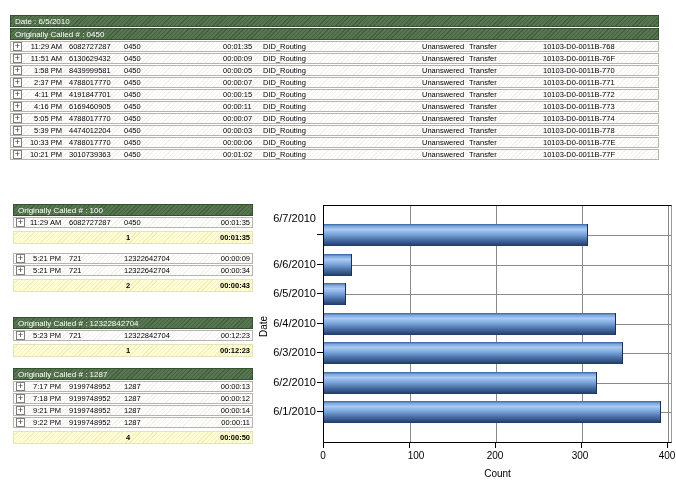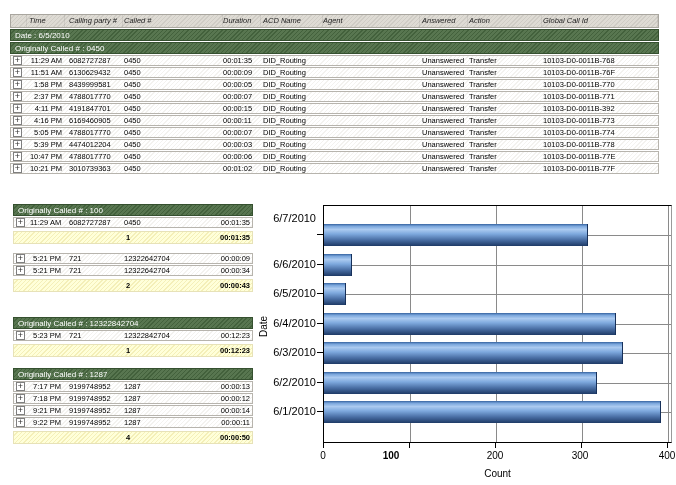--- a/index.html
+++ b/index.html
@@ -67,32 +67,20 @@
   .xaxis-title { position:absolute; top:272px; left:73px; width:349px; text-align:center; font-size:10px; }
   .yaxis-title { position:absolute; left:-1px; top:120px; width:30px; height:12px;
                  transform:rotate(-90deg); font-size:10px; }
 </style>
 </head>
 <body>
 
 <div class="screen">
 
   <div class="main-table">
-    <div class="hdr tex-hdr">
-      <div class="cell c-icon"></div>
-      <div class="cell h-time">Time</div>
-      <div class="cell c-calling">Calling party #</div>
-      <div class="cell c-called">Called #</div>
-      <div class="cell">Duration</div>
-      <div class="cell c-acd">ACD Name</div>
-      <div class="cell">Agent</div>
-      <div class="cell c-answered">Answered</div>
-      <div class="cell c-action">Action</div>
-      <div class="cell c-global">Global Call Id</div>
-    </div>
     <div class="band tex-band">Date : 6/5/2010</div>
     <div class="band tex-band">Originally Called # : 0450</div>
     <div id="main-rows">
         <div class="m-row tex-row">
           <div class="cell c-icon">
             <span class="expand">+</span>
           </div>
           <div class="cell c-time">11:29 AM</div>
           <div class="cell c-calling">6082727287</div>
           <div class="cell c-called">0450</div>
@@ -150,21 +138,21 @@
             <span class="expand">+</span>
           </div>
           <div class="cell c-time">4:11 PM</div>
           <div class="cell c-calling">4191847701</div>
           <div class="cell c-called">0450</div>
           <div class="cell c-dur">00:00:15</div>
           <div class="cell c-acd">DID_Routing</div>
           <div class="cell c-agent"></div>
           <div class="cell c-answered">Unanswered</div>
           <div class="cell c-action">Transfer</div>
-          <div class="cell c-global">10103-D0-0011B-392</div>
+          <div class="cell c-global">10103-D0-0011B-772</div>
         </div>
         <div class="m-row tex-row">
           <div class="cell c-icon">
             <span class="expand">+</span>
           </div>
           <div class="cell c-time">4:16 PM</div>
           <div class="cell c-calling">6169460905</div>
           <div class="cell c-called">0450</div>
           <div class="cell c-dur">00:00:11</div>
           <div class="cell c-acd">DID_Routing</div>
@@ -198,21 +186,21 @@
           <div class="cell c-acd">DID_Routing</div>
           <div class="cell c-agent"></div>
           <div class="cell c-answered">Unanswered</div>
           <div class="cell c-action">Transfer</div>
           <div class="cell c-global">10103-D0-0011B-778</div>
         </div>
         <div class="m-row tex-row">
           <div class="cell c-icon">
             <span class="expand">+</span>
           </div>
-          <div class="cell c-time">10:47 PM</div>
+          <div class="cell c-time">10:33 PM</div>
           <div class="cell c-calling">4788017770</div>
           <div class="cell c-called">0450</div>
           <div class="cell c-dur">00:00:06</div>
           <div class="cell c-acd">DID_Routing</div>
           <div class="cell c-agent"></div>
           <div class="cell c-answered">Unanswered</div>
           <div class="cell c-action">Transfer</div>
           <div class="cell c-global">10103-D0-0011B-77E</div>
         </div>
         <div class="m-row tex-row">
@@ -363,21 +351,21 @@
         <div class="bar" style="top: 136px; width: 299.28px;"></div>
         <div class="slotline" style="top: 176.5px;"></div>
         <div class="bar" style="top: 165.5px; width: 273.48px;"></div>
         <div class="slotline" style="top: 206px;"></div>
         <div class="bar" style="top: 195px; width: 337.12px;"></div>
       </div>
     <div class="xaxis-title">Count</div>
   <div class="xtick" style="left: 73px;"></div>
       <div class="xlab" style="left: 51px;">0</div>
       <div class="xtick" style="left: 159px;"></div>
-      <div class="xlab" style="left: 119px; font-weight: bold;">100</div>
+      <div class="xlab" style="left: 144px;">100</div>
       <div class="xtick" style="left: 245px;"></div>
       <div class="xlab" style="left: 223px;">200</div>
       <div class="xtick" style="left: 331px;"></div>
       <div class="xlab" style="left: 308px;">300</div>
       <div class="xtick" style="left: 417px;"></div>
       <div class="xlab" style="left: 395px;">400</div>
       <div class="ylab" style="top: 16px;">6/7/2010</div>
       <div class="ytick" style="top: 38px;"></div>
       <div class="ylab" style="top: 61.5px;">6/6/2010</div>
       <div class="ytick" style="top: 67.5px;"></div>

